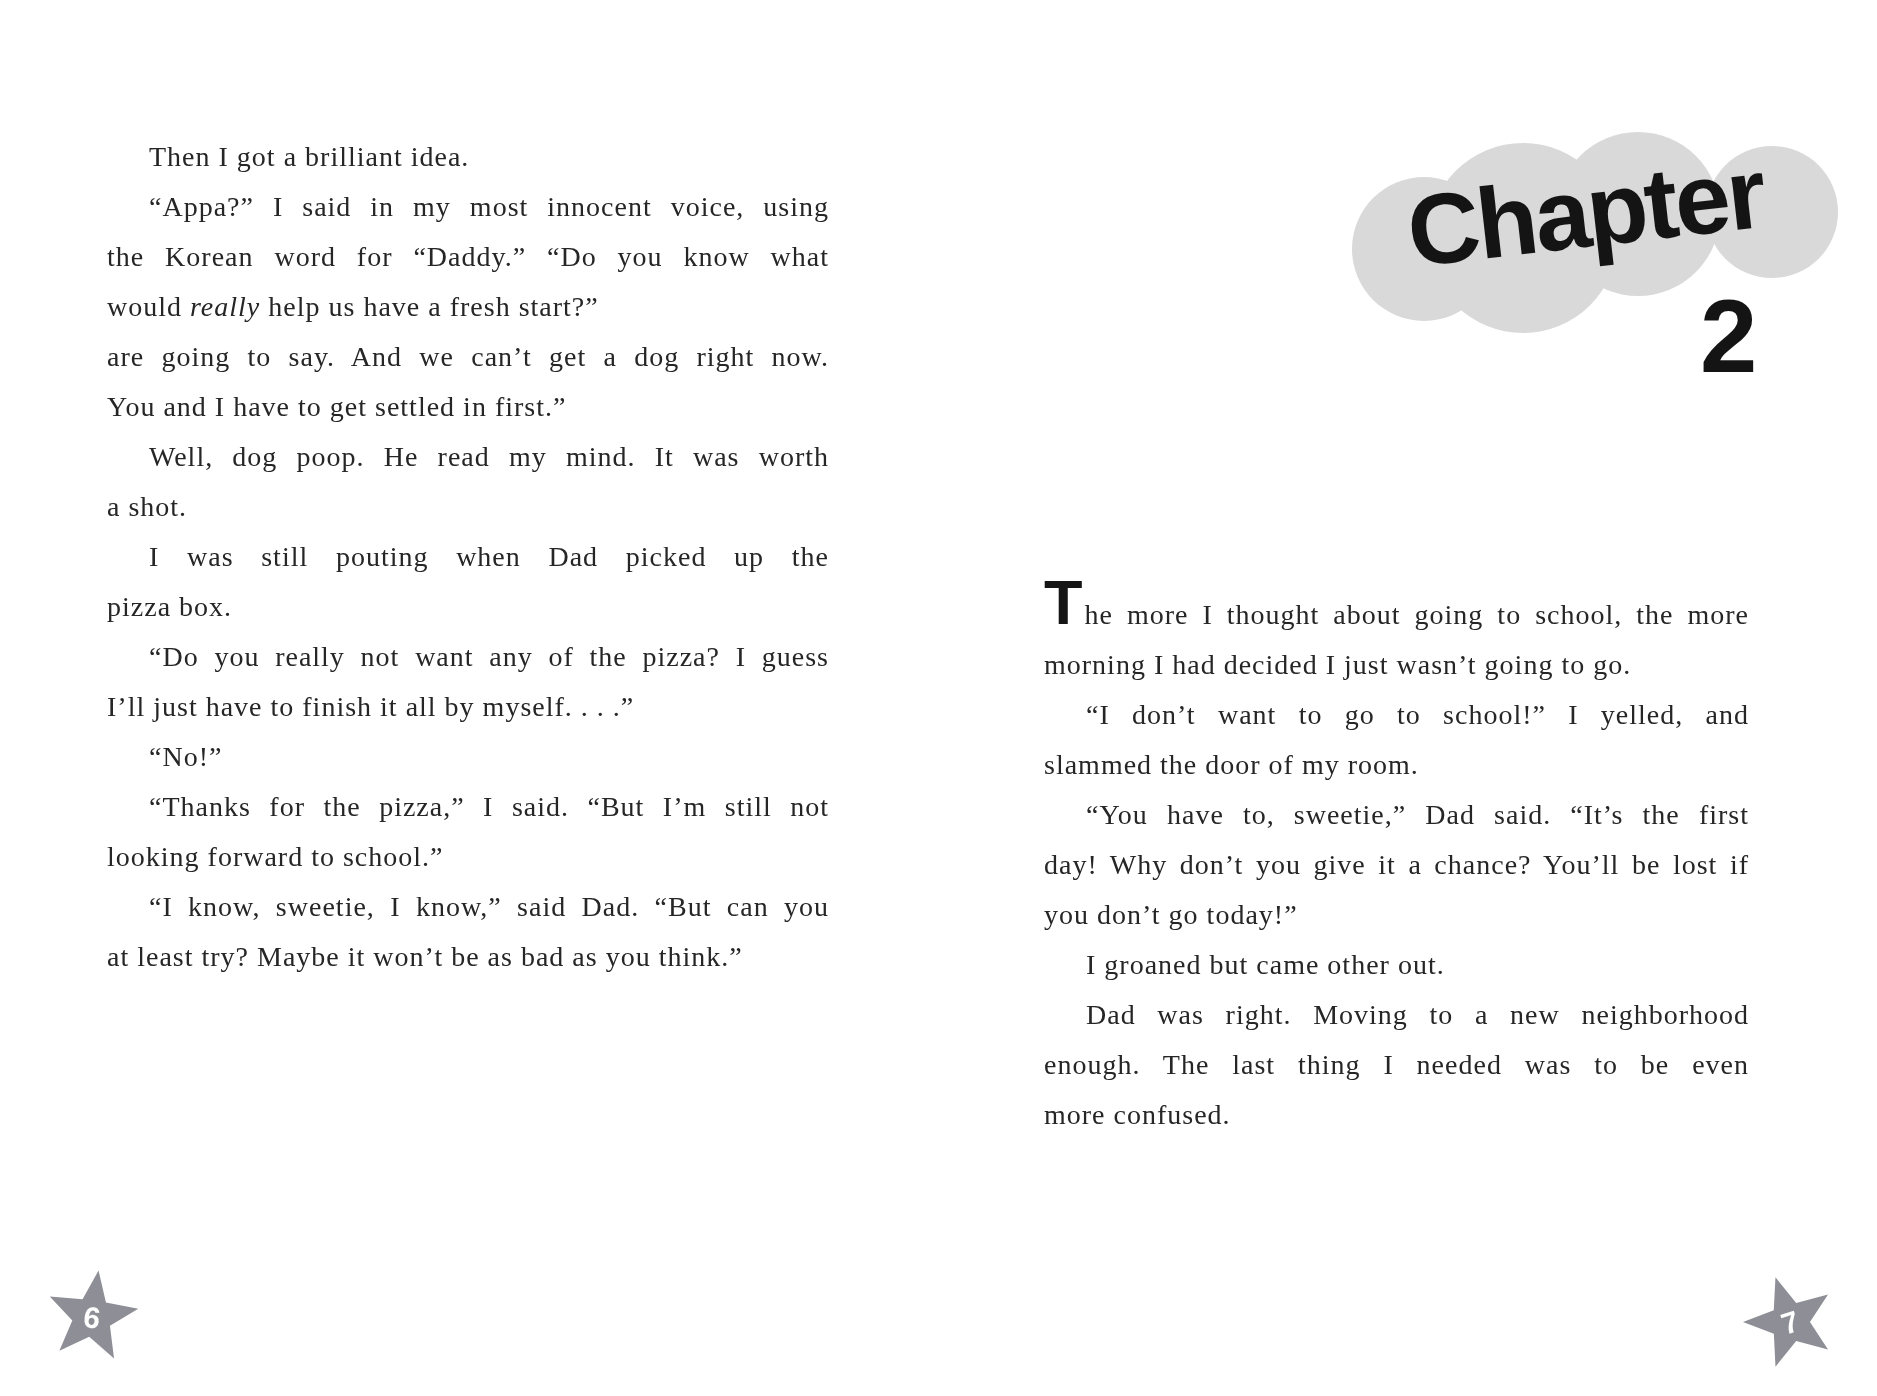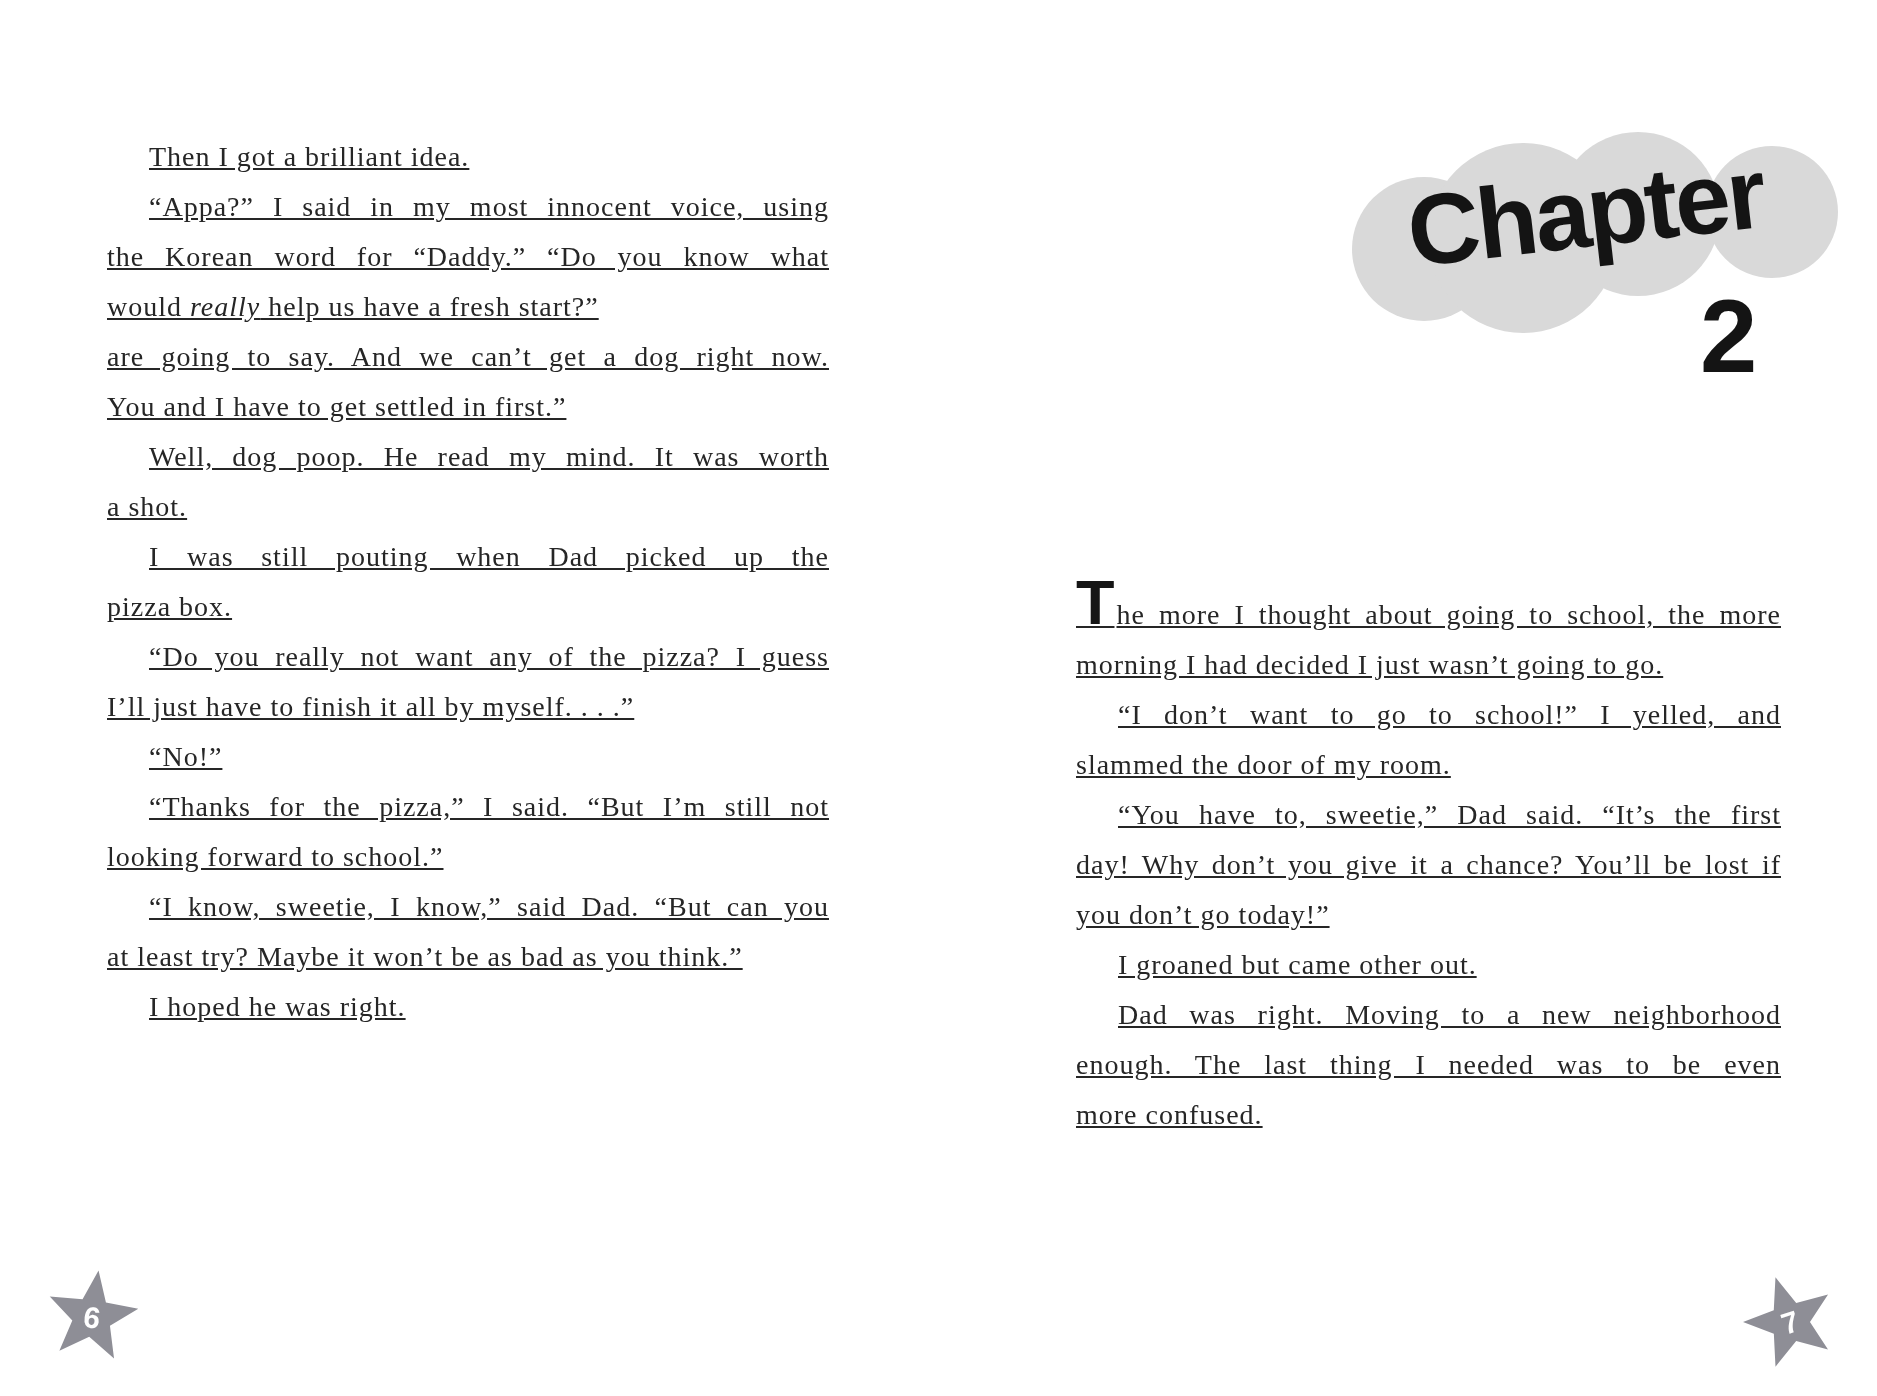--- a/index.html
+++ b/index.html
@@ -8,29 +8,28 @@
     width: 1877px; height: 1396px;
     background: var(--page-background, #ffffff);
     position: relative;
     overflow: hidden;
     font-family: "Liberation Serif", "DejaVu Serif", serif;
     color: var(--text, #262626);
   }
 
   .text-block { position: absolute; }
   #left-text  { left: 107px; top: 132px;  width: 722px; }
-  #right-text { left: 1076px; top: 590px; width: 705px; }
+  #right-text { left: 1044px; top: 590px; width: 705px; }
 
   .line {
     height: 50px; line-height: 50px;
     font-size: 28px;
     letter-spacing: 1px;
     text-align: left;
     white-space: normal;
-    text-decoration: underline;
   }
   .line.indent  { padding-left: 42px; }
   .line.justify { text-align: justify; text-align-last: justify; }
 
   .seg-italic  { font-style: italic; }
   .seg-initial {
     font-family: "Liberation Sans", sans-serif;
     font-weight: bold;
     font-size: 63px;
     line-height: 0;
@@ -88,21 +87,20 @@
     <div class="line"><span class="seg-normal">a shot.</span></div>
     <div class="line indent justify"><span class="seg-normal">I was still pouting when Dad picked up the</span></div>
     <div class="line"><span class="seg-normal">pizza box.</span></div>
     <div class="line indent justify"><span class="seg-normal">“Do you really not want any of the pizza? I guess</span></div>
     <div class="line"><span class="seg-normal">I’ll just have to finish it all by myself. . . .”</span></div>
     <div class="line indent"><span class="seg-normal">“No!”</span></div>
     <div class="line indent justify"><span class="seg-normal">“Thanks for the pizza,” I said. “But I’m still not</span></div>
     <div class="line"><span class="seg-normal">looking forward to school.”</span></div>
     <div class="line indent justify"><span class="seg-normal">“I know, sweetie, I know,” said Dad. “But can you</span></div>
     <div class="line"><span class="seg-normal">at least try? Maybe it won’t be as bad as you think.”</span></div>
-    <div class="line indent"><span class="seg-normal">I hoped he was right.</span></div>
   </div>
 
 <svg id="cloud-svg" width="490" height="210" viewBox="0 0 490 210">
   <circle class="cloud-circle" cx="75" cy="119" r="72"></circle>
   <circle class="cloud-circle" cx="174" cy="108" r="95"></circle>
   <circle class="cloud-circle" cx="289" cy="84" r="82"></circle>
   <circle class="cloud-circle" cx="423" cy="82" r="66"></circle>
 </svg>
 <div id="chapter-word">Chapter</div>
 <div id="chapter-number">2</div>

